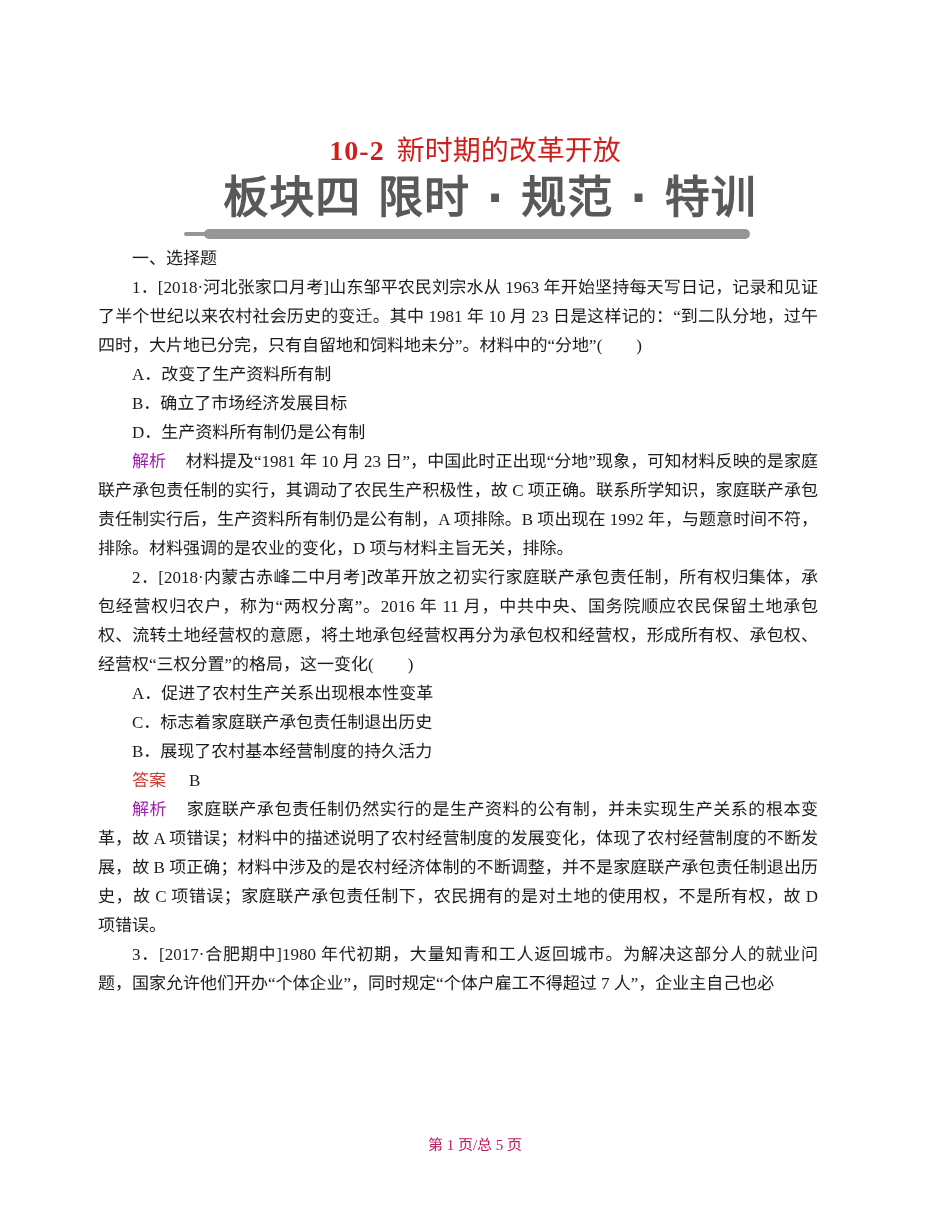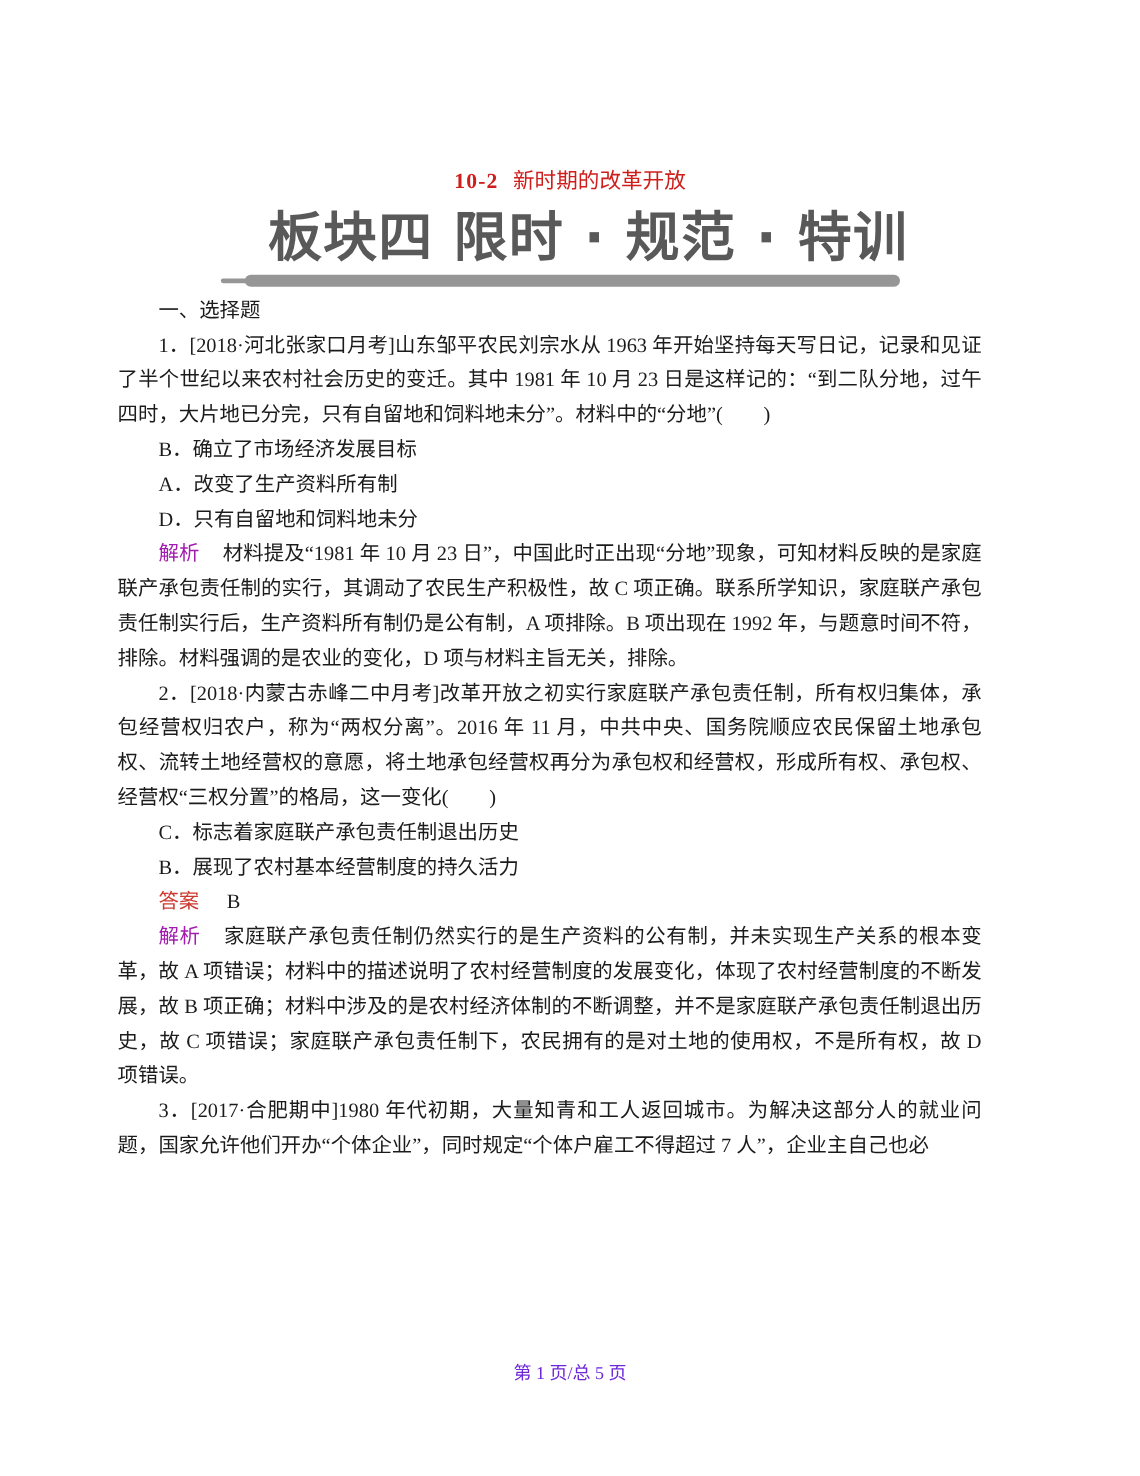--- a/index.html
+++ b/index.html
@@ -4,21 +4,21 @@
 <style>
   html,body { margin:0; padding:0; background:#ffffff; }
   .page {
     position:relative; width:950px; height:1230px; background:#ffffff;
     font-family:"Liberation Serif", serif; overflow:hidden;
   }
 
   
   .doc-title {
     position:absolute; top:137px; left:0; width:100%;
-    text-align:center; font-size:18px; line-height:28px; color:#ce1f1c;
+    text-align:center; font-size:28px; line-height:28px; color:#ce1f1c;
     white-space:nowrap;
   }
   .doc-title .num { font-weight:bold; letter-spacing:1px; margin-right:12px; }
 
   
   .banner {
     position:absolute; top:170px; left:0; width:100%;
     text-align:center; white-space:nowrap;
     font-family:"DejaVu Sans", sans-serif; font-weight:900;
     font-size:45px; line-height:56px; color:#595959; letter-spacing:1px;padding-left:15px;
@@ -39,51 +39,52 @@
     text-align:justify;
   }
   .para { margin:0; text-indent:2em; }
   .label-answer  { color:#cc3a30; margin-right:1.35em; }
   .answer-value  { color:#1b1b1b; }
   .label-analysis{ color:#a21caf; margin-right:1.15em; }
 
   
   .footer {
     position:absolute; top:1133px; left:0; width:100%;
-    text-align:center; font-size:15px; line-height:24px; color:#6d28d9;
+    text-align:center; font-size:15px; line-height:24px; color:#be185d;
   }
 </style>
 </head>
 <body>
 
 <div class="page">
 
   <div class="doc-title">
     <span class="num">10-2</span><span>新时期的改革开放</span>
   </div>
 
   <div class="banner">板块四 限时 · 规范 · 特训</div>
   <div class="banner-bar"></div>
 
   <div class="content">
 
     <p class="para">一、选择题</p>
 
     <div>
       <p class="para">1．[2018·河北张家口月考]山东邹平农民刘宗水从 1963 年开始坚持每天写日记，记录和见证了半个世纪以来农村社会历史的变迁。其中 1981 年 10 月 23 日是这样记的：“到二队分地，过午四时，大片地已分完，只有自留地和饲料地未分”。材料中的“分地”(　　)</p>
+      <p class="para">A．改变了生产资料所有制</p>
       <p class="para">B．确立了市场经济发展目标</p>
-      <p class="para">A．改变了生产资料所有制</p>
-      <p class="para">D．只有自留地和饲料地未分</p>
+      <p class="para">D．生产资料所有制仍是公有制</p>
       <p class="para">
         <span class="label-analysis">解析</span><span>材料提及“1981 年 10 月 23 日”，中国此时正出现“分地”现象，可知材料反映的是家庭联产承包责任制的实行，其调动了农民生产积极性，故 C 项正确。联系所学知识，家庭联产承包责任制实行后，生产资料所有制仍是公有制，A 项排除。B 项出现在 1992 年，与题意时间不符，排除。材料强调的是农业的变化，D 项与材料主旨无关，排除。</span>
       </p>
     </div>
 
     <div>
       <p class="para">2．[2018·内蒙古赤峰二中月考]改革开放之初实行家庭联产承包责任制，所有权归集体，承包经营权归农户，称为“两权分离”。2016 年 11 月，中共中央、国务院顺应农民保留土地承包权、流转土地经营权的意愿，将土地承包经营权再分为承包权和经营权，形成所有权、承包权、经营权“三权分置”的格局，这一变化(　　)</p>
+      <p class="para">A．促进了农村生产关系出现根本性变革</p>
       <p class="para">C．标志着家庭联产承包责任制退出历史</p>
       <p class="para">B．展现了农村基本经营制度的持久活力</p>
       <p class="para">
         <span class="label-answer">答案</span><span class="answer-value">B</span>
       </p>
       <p class="para">
         <span class="label-analysis">解析</span><span>家庭联产承包责任制仍然实行的是生产资料的公有制，并未实现生产关系的根本变革，故 A 项错误；材料中的描述说明了农村经营制度的发展变化，体现了农村经营制度的不断发展，故 B 项正确；材料中涉及的是农村经济体制的不断调整，并不是家庭联产承包责任制退出历史，故 C 项错误；家庭联产承包责任制下，农民拥有的是对土地的使用权，不是所有权，故 D 项错误。</span>
       </p>
     </div>
 

